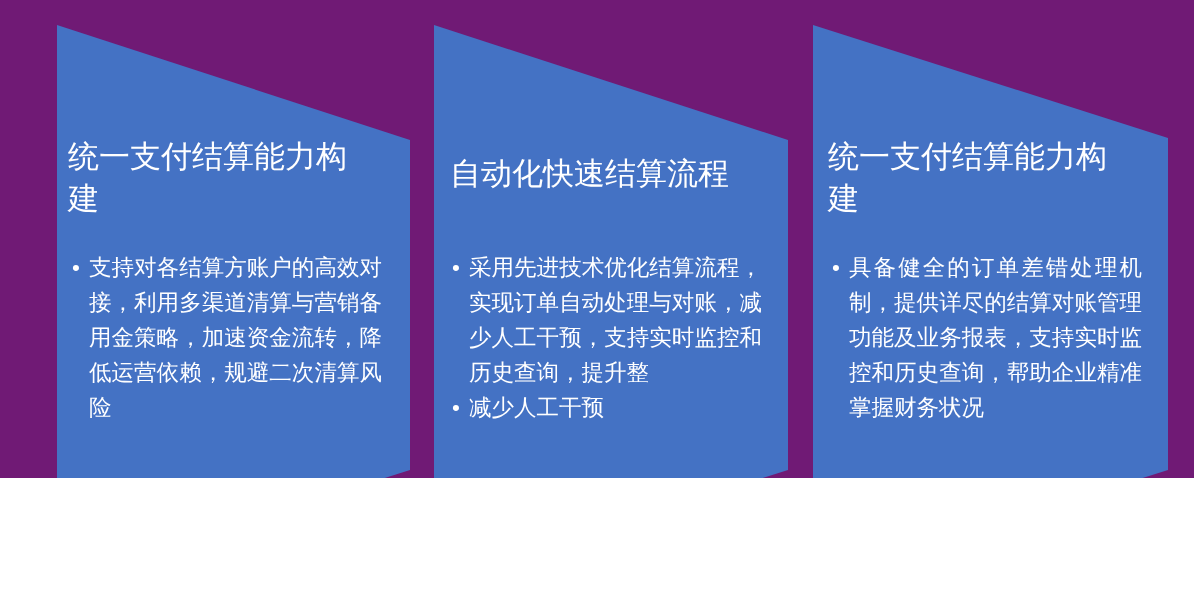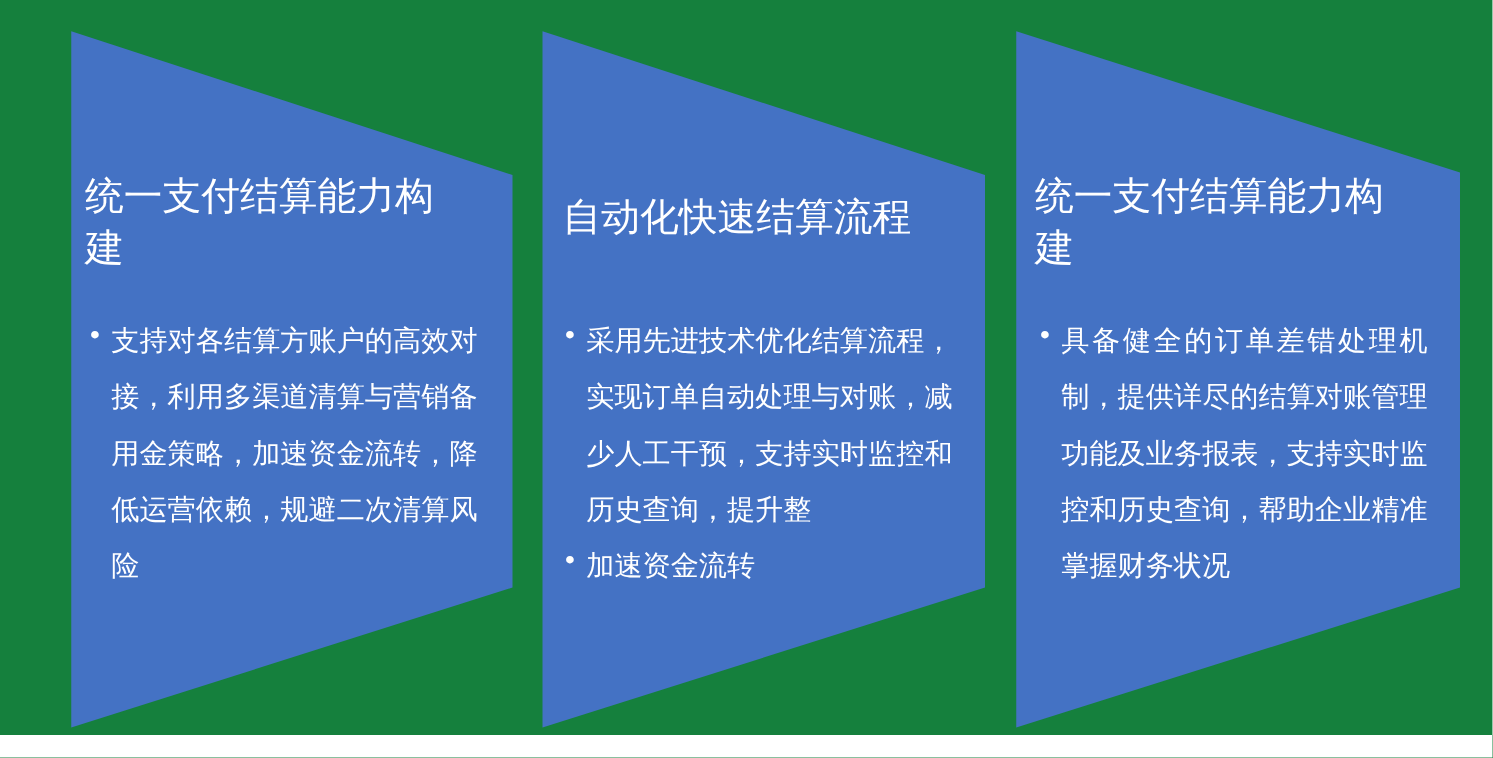--- a/index.html
+++ b/index.html
@@ -43,30 +43,30 @@
     flex: 0 0 auto;
     width: 17px;
     font-size: 22.5px;
     line-height: 35px;
     color: #ffffff;
     text-align: left;
   }
   .bullet-text {
     flex: 1 1 auto;
     font-size: 22.5px;
-    line-height: 45px;
+    line-height: 35px;
     color: #ffffff;
     text-align: justify;
     text-justify: inter-character;
   }
 </style>
 </head>
 <body>
 
-<div id="stage" style="width: 1194px; height: 588px; background: #15803d;">
+<div id="stage" style="width: 1194px; height: 478px; background: #701a75;">
   <div id="shapes">
       <svg width="1194" height="606" viewBox="0 0 1194 606" style="position: absolute; left: 0px; top: 0px;">
         <polygon points="57,25 410,140 410,470 57,582" fill="#4472c4"></polygon>
         <polygon points="434,25 788,140 788,470 434,582" fill="#4472c4"></polygon>
         <polygon points="813,25 1168,138 1168,470 813,582" fill="#4472c4"></polygon>
       </svg>
     </div>
   <div id="texts">
       <div class="panel-title" style="left: 68px; top: 136px; width: 300px;">统一支付结算能力构建</div>
       <div class="panel-body" style="left: 72px; top: 250px; width: 310px;">
@@ -76,21 +76,21 @@
         </div>
       </div>
       <div class="panel-title" style="left: 450px; top: 153px; width: 300px;">自动化快速结算流程</div>
       <div class="panel-body" style="left: 452px; top: 250px; width: 310px;">
         <div class="bullet-row">
           <span class="bullet-dot">•</span>
           <span class="bullet-text">采用先进技术优化结算流程，实现订单自动处理与对账，减少人工干预，支持实时监控和历史查询，提升整</span>
         </div>
         <div class="bullet-row">
           <span class="bullet-dot">•</span>
-          <span class="bullet-text">加速资金流转</span>
+          <span class="bullet-text">减少人工干预</span>
         </div>
       </div>
       <div class="panel-title" style="left: 828px; top: 136px; width: 300px;">统一支付结算能力构建</div>
       <div class="panel-body" style="left: 832px; top: 250px; width: 310px;">
         <div class="bullet-row">
           <span class="bullet-dot">•</span>
           <span class="bullet-text">具备健全的订单差错处理机制，提供详尽的结算对账管理功能及业务报表，支持实时监控和历史查询，帮助企业精准掌握财务状况</span>
         </div>
       </div>
     </div>

